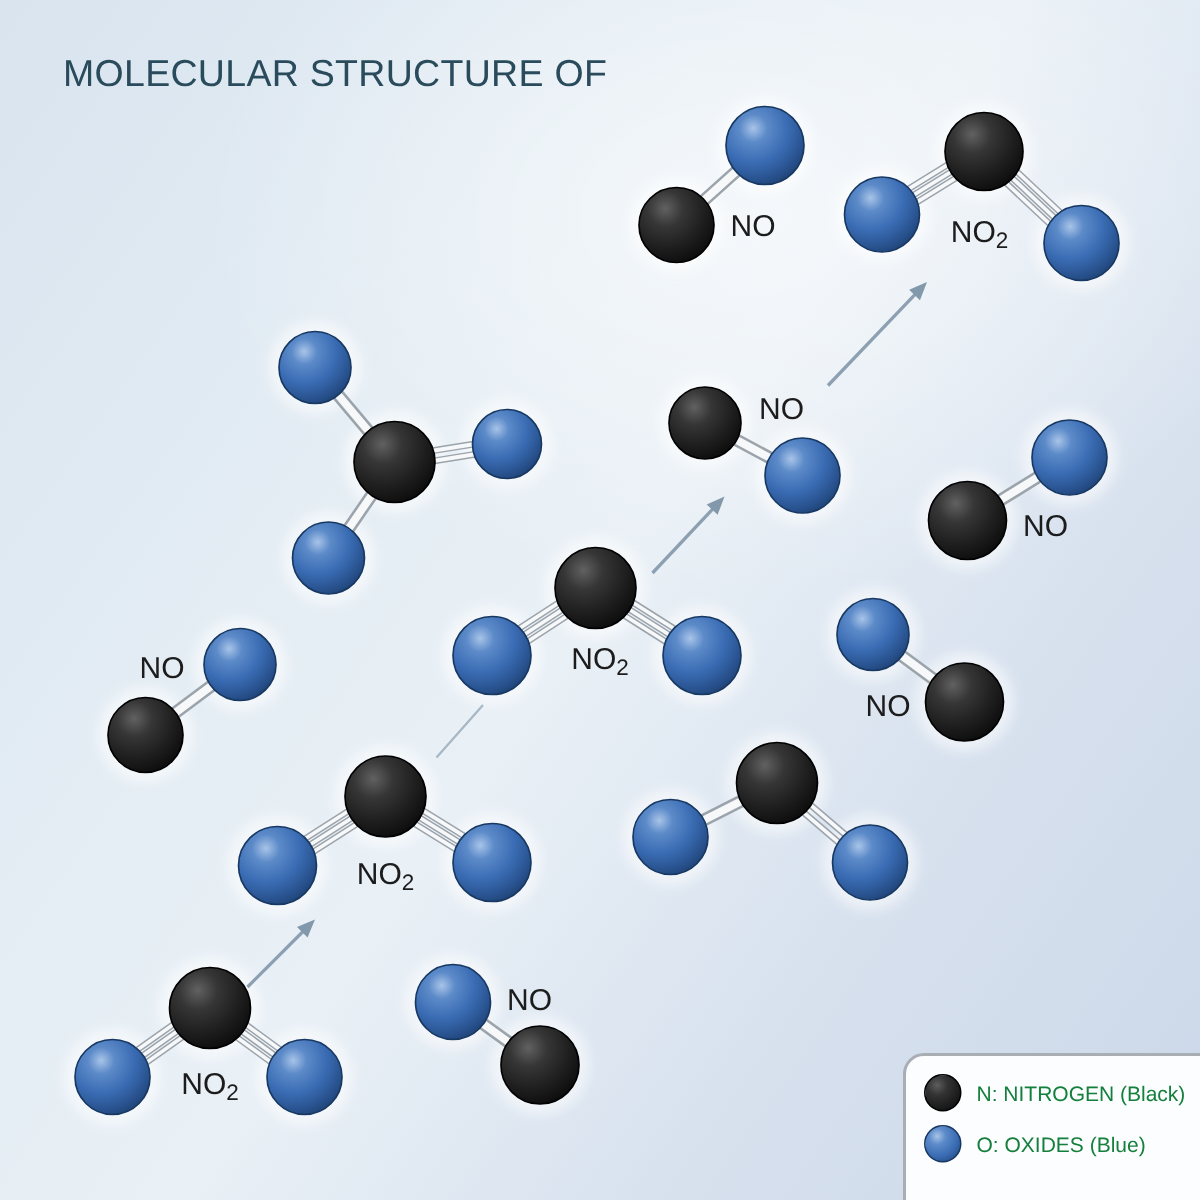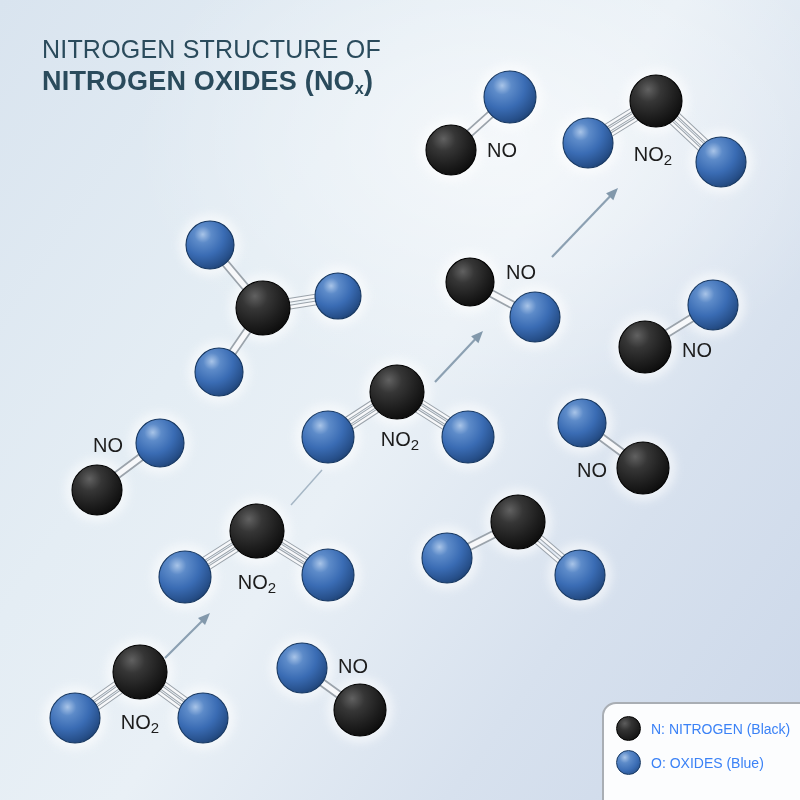--- a/index.html
+++ b/index.html
@@ -22,30 +22,29 @@
   .legend{
     position:absolute;left:602px;top:702px;width:220px;height:120px;z-index:2;
     background:#fcfdfe;border:2px solid #a9aeb4;border-radius:14px;
     box-sizing:border-box;padding:12px 12px;
     display:flex;flex-direction:column;gap:9px;
   }
   .legend-row{display:flex;align-items:center;gap:10px;}
   .ball{width:23px;height:23px;border-radius:50%;flex:0 0 auto;}
   .ball-n{background:radial-gradient(circle at 34% 28%, #5d5d5d 0%, #333 30%, #1d1d1d 65%, #090909 100%);border:1px solid #000;}
   .ball-o{background:radial-gradient(circle at 34% 28%, #a8c4e8 0%, #5d8bc9 25%, #3a6cb4 60%, #1d3f6e 100%);border:1px solid #173862;}
-  .legend-label{font-size:14px;color:#3b82f6;}
+  .legend-label{font-size:14px;color:#15803d;}
 </style>
 </head>
 <body>
 
 <div class="canvas">
 
   <div class="title">
-    <div class="l1">NITROGEN STRUCTURE OF</div>
-    <div class="l2"><span>NITROGEN OXIDES (NO</span><span class="sub">x</span><span>)</span></div>
+    <div class="l1">MOLECULAR STRUCTURE OF</div>
   </div>
 
   <svg id="scene" class="scene" width="800" height="800" viewBox="0 0 800 800">
     <defs>
       <radialGradient id="gO" cx="35%" cy="28%" r="80%">
         <stop offset="0%" stop-color="#a8c4e8"></stop>
         <stop offset="22%" stop-color="#5d8bc9"></stop>
         <stop offset="55%" stop-color="#3a6cb4"></stop>
         <stop offset="85%" stop-color="#27508b"></stop>
         <stop offset="100%" stop-color="#1d3f6e"></stop>

